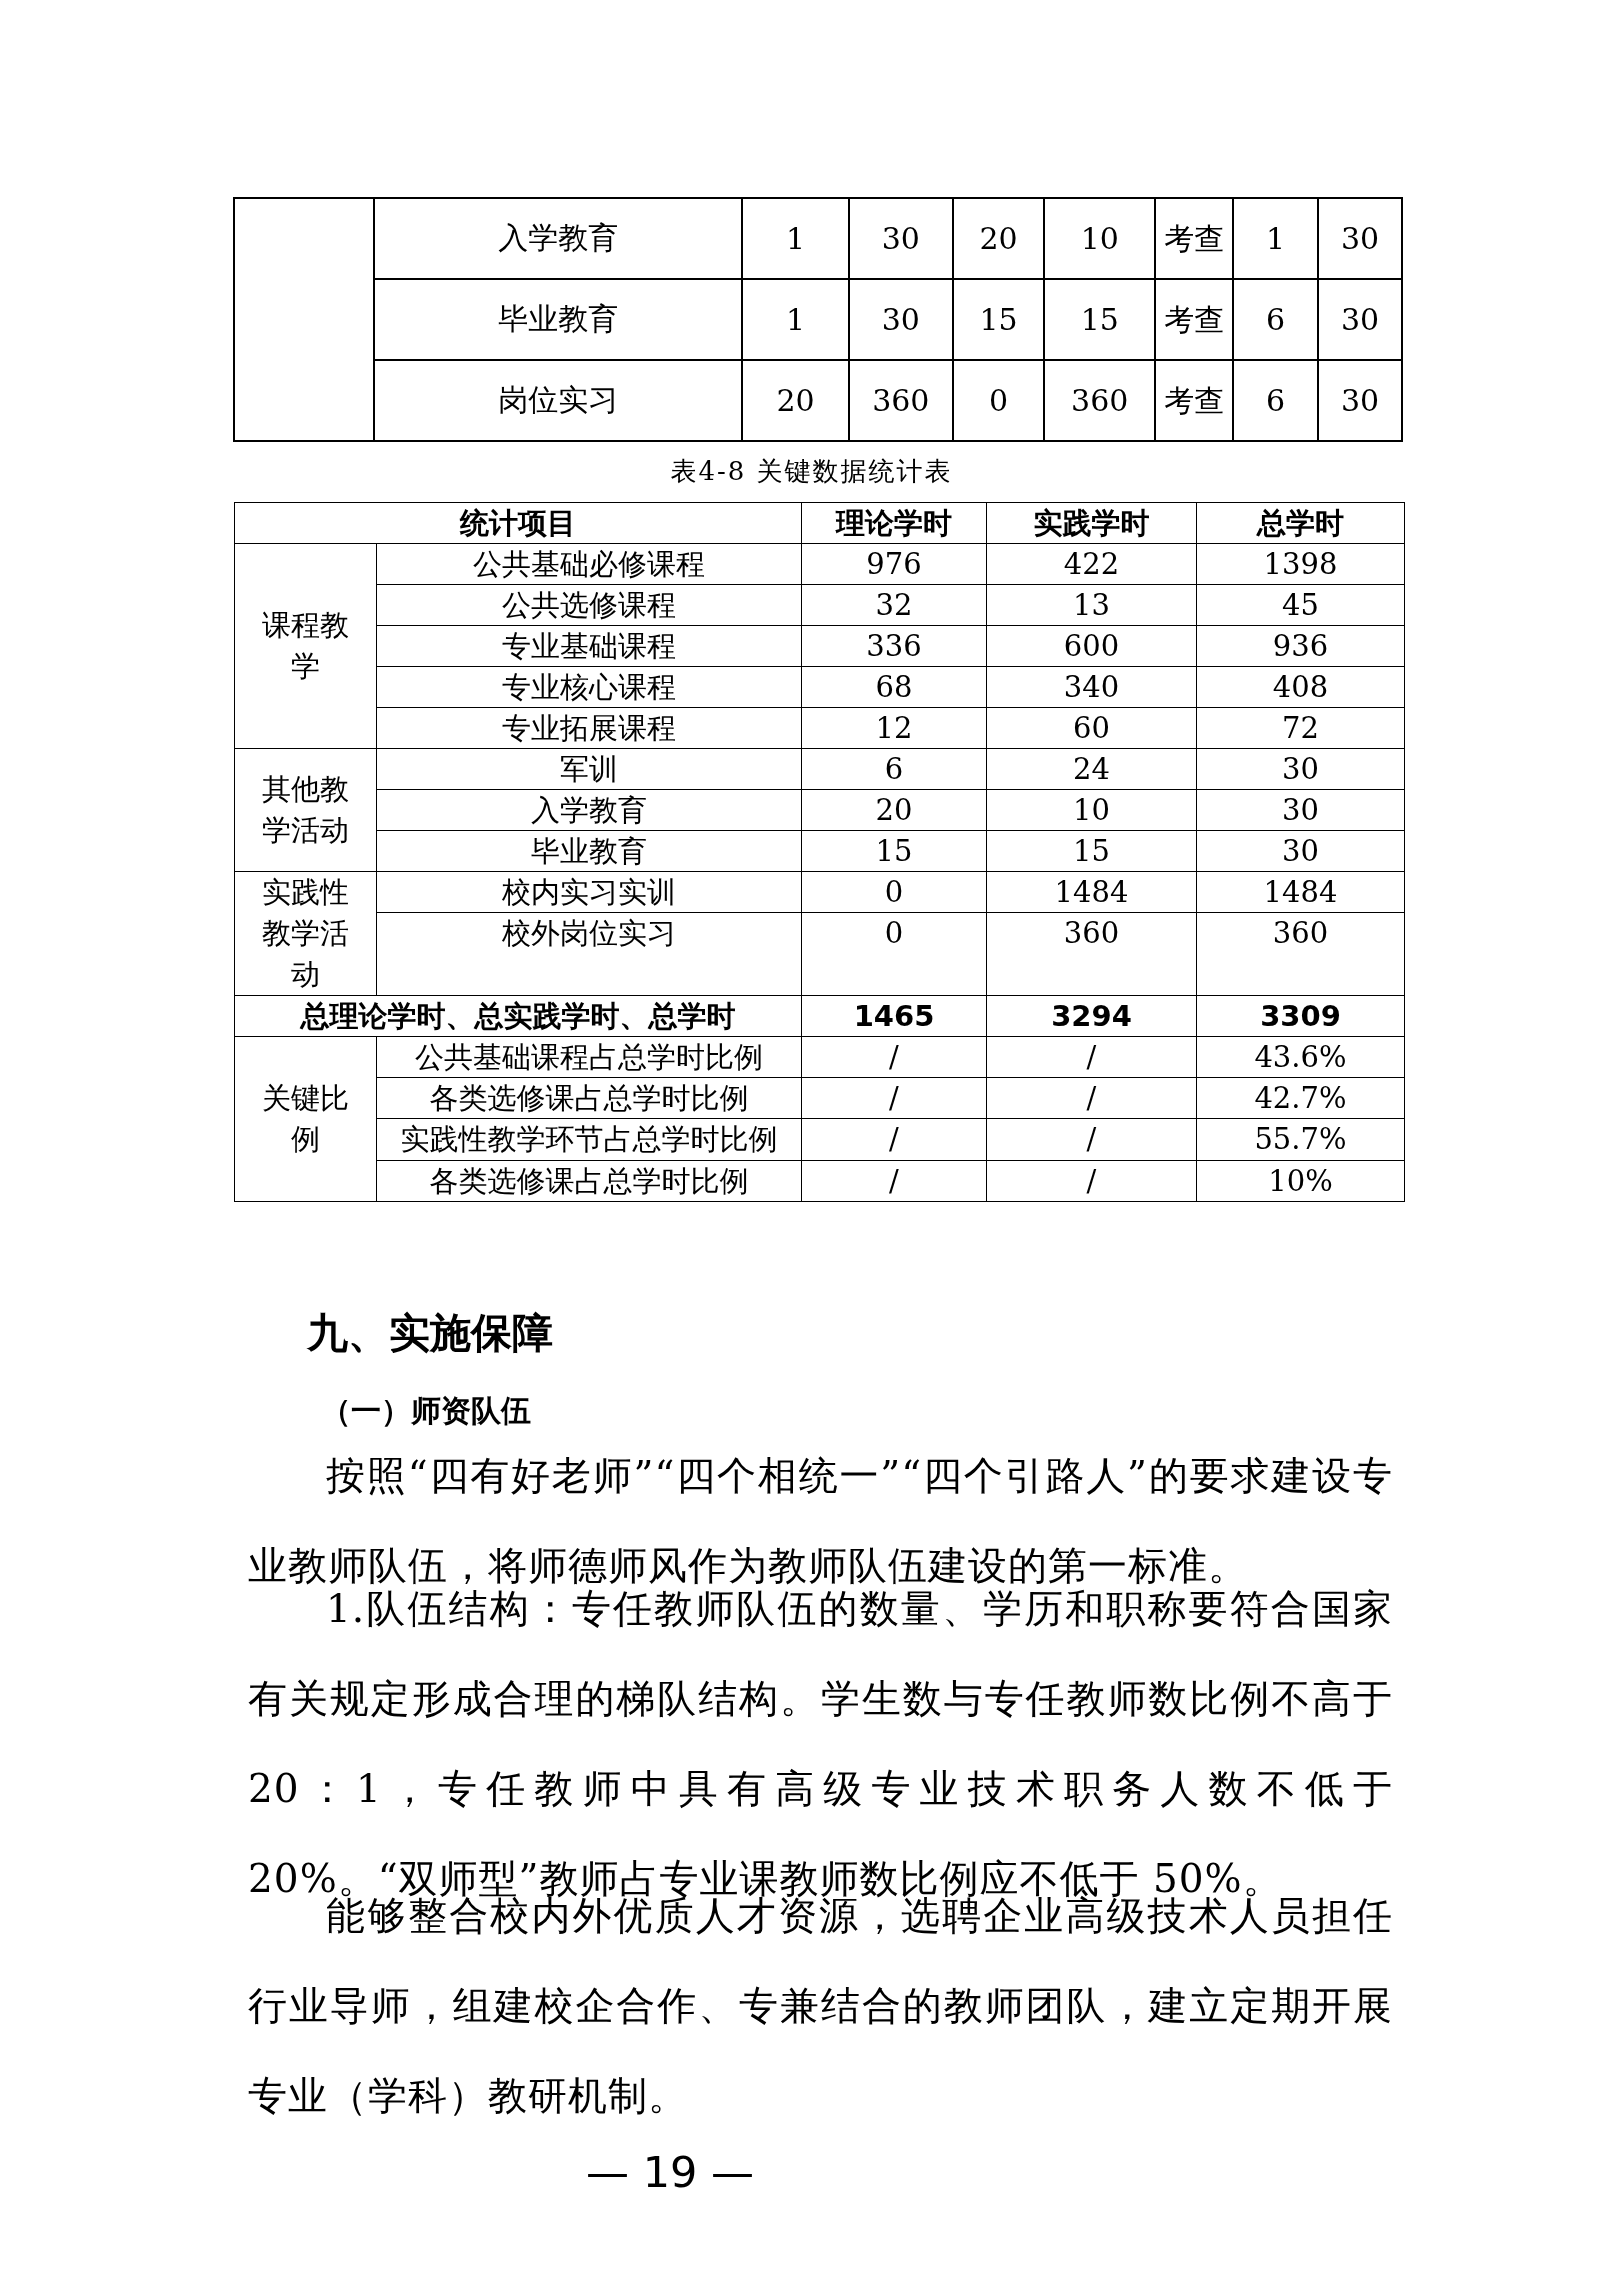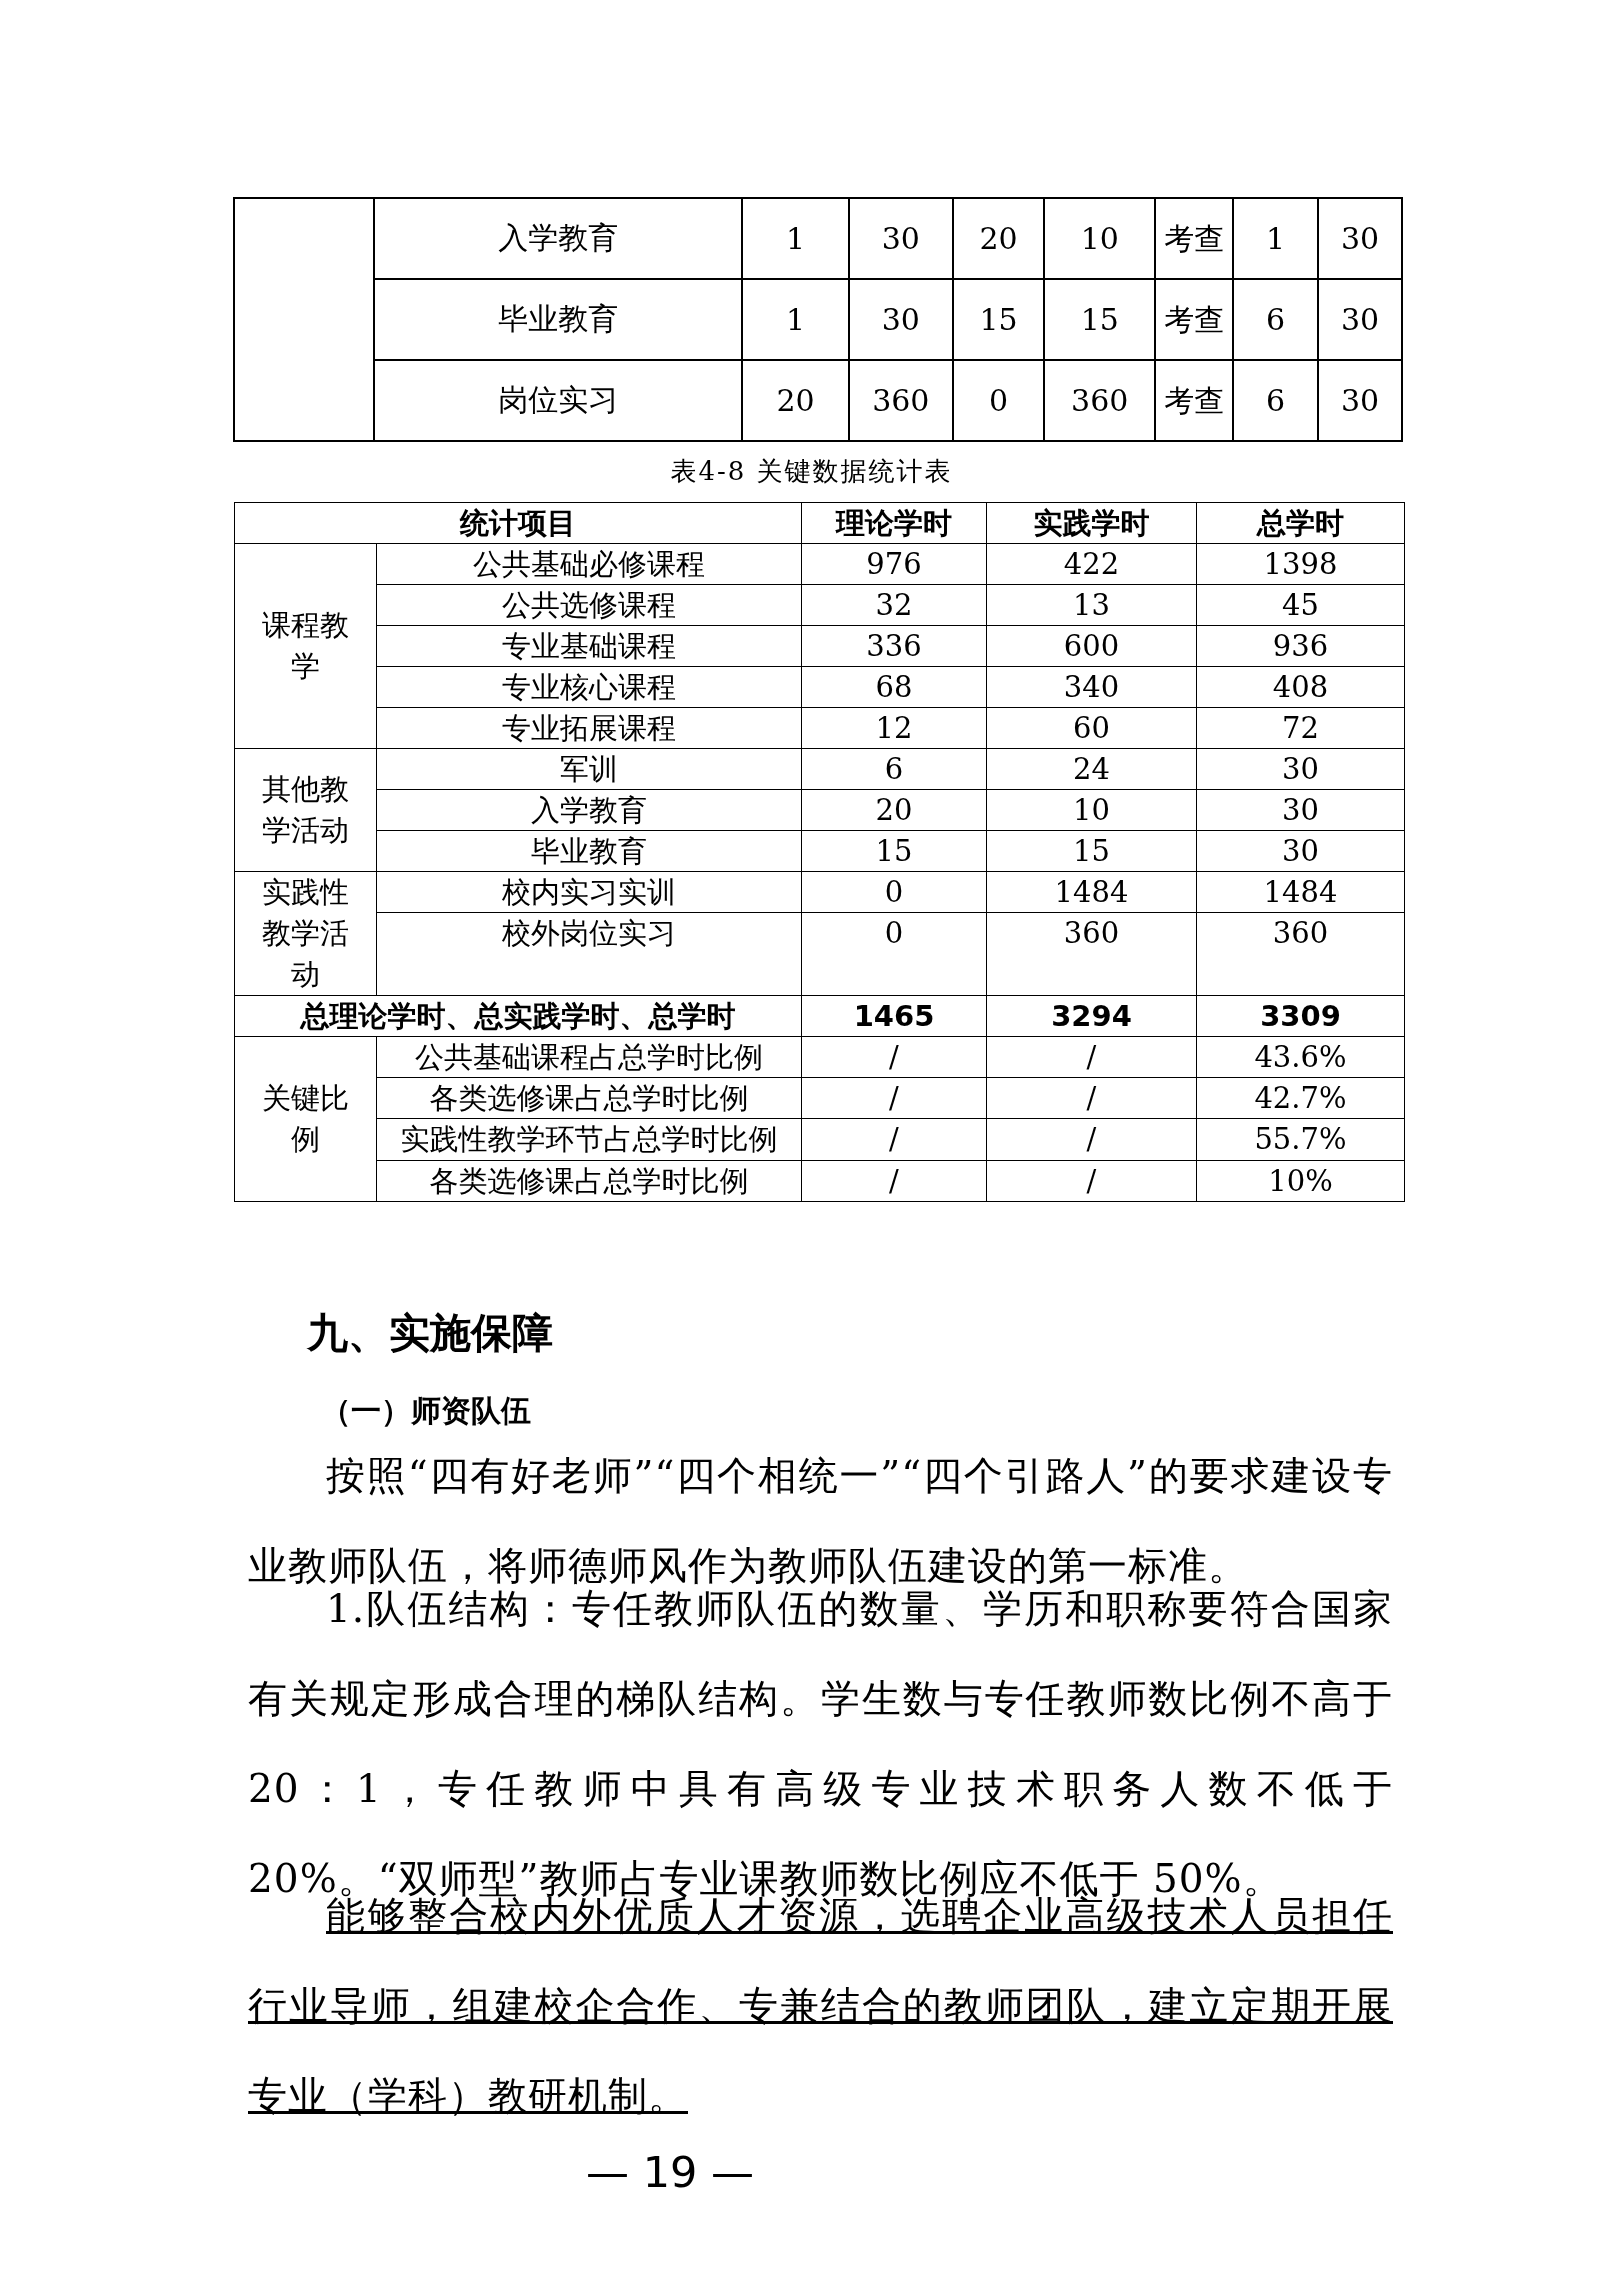--- a/index.html
+++ b/index.html
@@ -27,21 +27,21 @@
   #key-table td.wrap { line-height:41px; vertical-align:top; }
 
   
   .h1 { position:absolute; left:307px; top:1306px; font-size:41px; font-weight:bold;
         font-family:"DejaVu Sans","Liberation Sans",sans-serif; }
   .h2 { position:absolute; left:321px; top:1396px; font-size:30px; font-weight:bold; }
   .para { position:absolute; left:248px; width:1145px; font-size:39px; line-height:90px;
           text-indent:78px; letter-spacing:1px; text-align:justify; }
   #p1 { top:1416px; }
   #p2 { top:1575px; }
-  #p3 { top:1861px;text-decoration:underline; }
+  #p3 { top:1861px; }
   #page-num { position:absolute; left:0; width:1340px; top:2147px; text-align:center;
               font-size:43px; font-family:"DejaVu Sans","Liberation Sans",sans-serif; }
 </style>
 </head>
 <body>
 
 <table id="cont-table">
   <colgroup>
     <col style="width:137px">
       <col style="width:360px">

